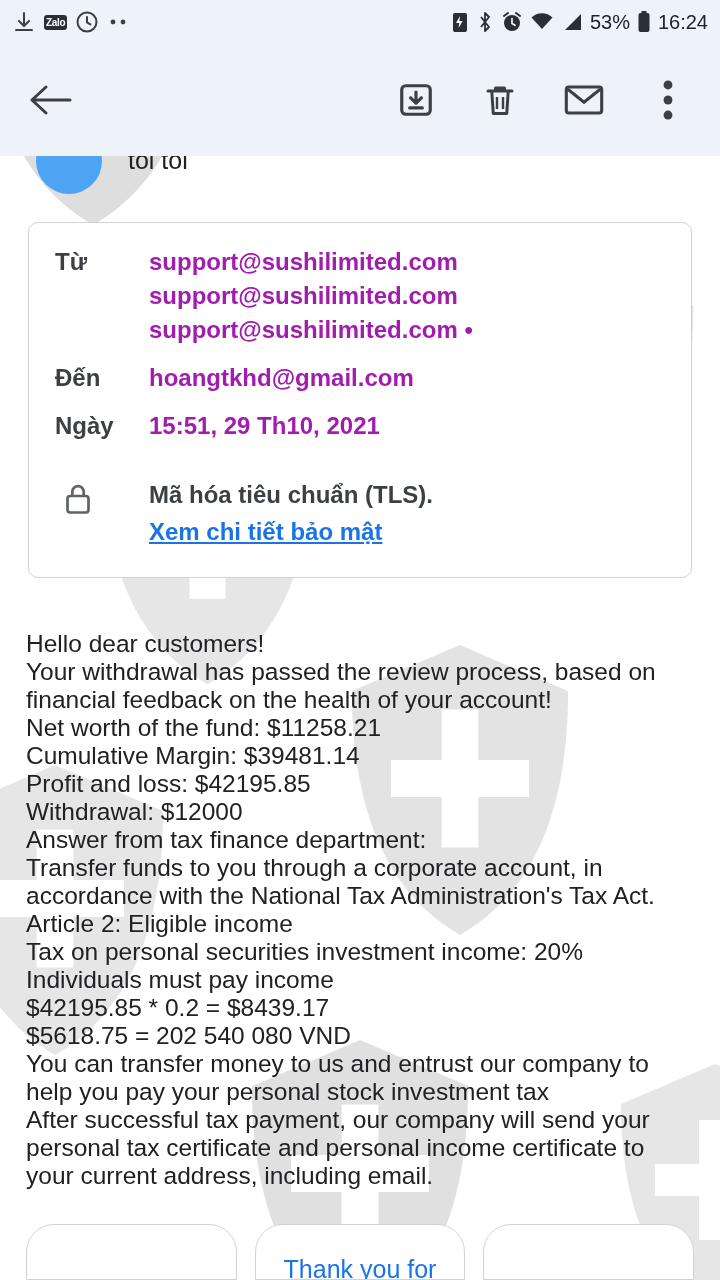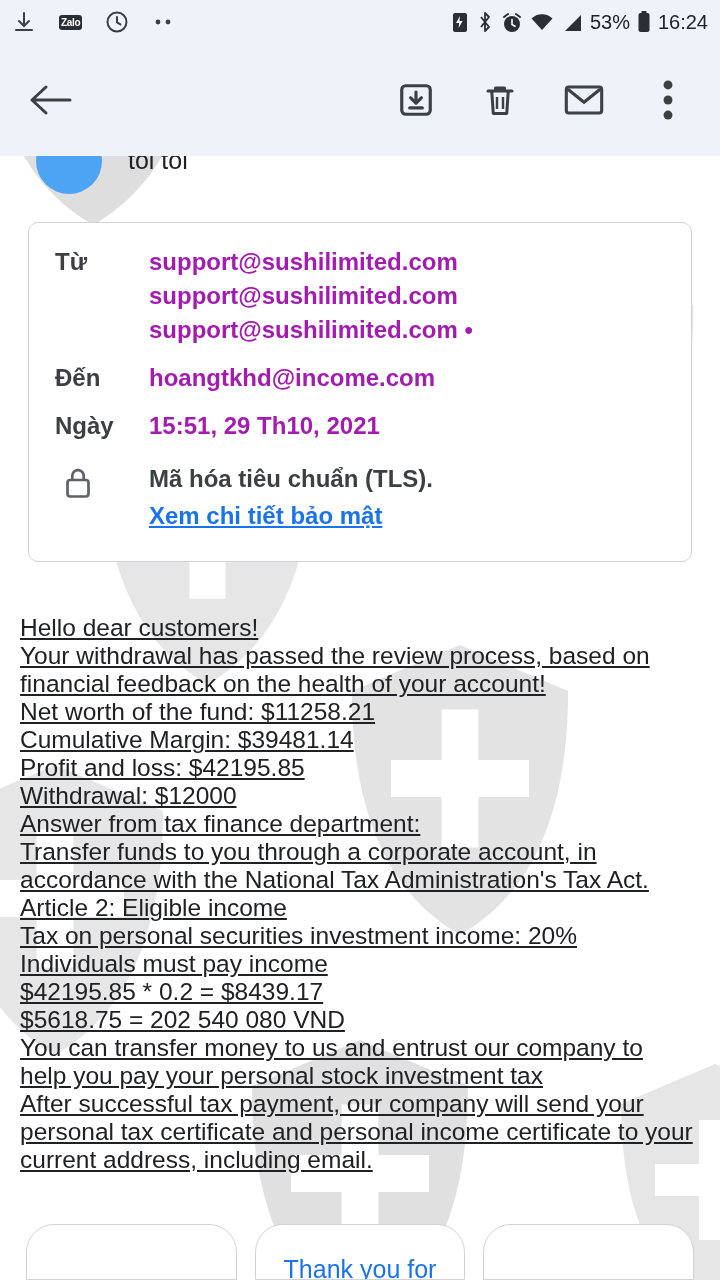--- a/index.html
+++ b/index.html
@@ -18,22 +18,22 @@
   
   .statusbar {
     position: relative;
     height: 44px;
     background: #eef2f9;
     display: flex;
     align-items: center;
     padding: 0 12px;
     z-index: 5;
   }
-  .sb-left { display: flex; align-items: center; gap: 23px; }
-  .sb-right { margin-left: auto; display: flex; align-items: flex-end; gap: 7px; }
+  .sb-left { display: flex; align-items: center; gap: 8px; }
+  .sb-right { margin-left: auto; display: flex; align-items: center; gap: 7px; }
   .sb-icon { display:flex; align-items:center; justify-content:center; }
   .sb-text { font-size: 20px; color: #20232a; font-family: "Liberation Sans", sans-serif; }
   .zalo-badge {
     background:#2a2e35; color:#fff; font-size:10px; line-height:13px;
     border-radius:3px; padding:1px 2px; font-weight:bold; letter-spacing:-0.3px;
   }
 
   
   .appbar {
     position: relative;
@@ -76,32 +76,31 @@
   .row { display: flex; margin-bottom: 14px; }
   .row:last-child { margin-bottom: 0; }
   .lbl {
     width: 94px; flex: none;
     font-size: 24px; color: #3c4043; line-height: 34px;
   }
   .val {
     font-size: 24px; color: #a21caf; line-height: 34px;
     word-break: break-word;
   }
-  .row-sec { display:flex; align-items:flex-start; margin-top: 18px; }
+  .row-sec { display:flex; align-items:flex-start; margin-top: 34px; }
   .lockwrap { width: 94px; flex:none; display:flex; justify-content:flex-start; padding-left: 8px; padding-top: 4px;}
   .sec-text { font-size: 24px; color: #3c4043; line-height: 36px; }
   .sec-link { font-size: 24px; color: #1a73e8; line-height: 38px; display:block; }
 
   
   .msg {
-    margin: 52px 26px 0 20px;
+    margin: 52px 26px 0 26px;
     font-size: 24.5px;
     line-height: 28px;
     color: #202124;
-    text-decoration: underline;
   }
   .msg p { margin: 0; }
 
   
   .replies {
     position: absolute;
     left: 0; right: 0; bottom: 0;
     height: 56px;
     display: flex;
     gap: 18px;
@@ -277,21 +276,21 @@
       <div class="peek-name">toi toi</div>
     </div>
 
     <div class="card">
       <div class="row">
         <div class="lbl">Từ</div>
         <div class="val">support@sushilimited.com support@sushilimited.com support@sushilimited.com •</div>
       </div>
       <div class="row">
         <div class="lbl">Đến</div>
-        <div class="val">hoangtkhd@income.com</div>
+        <div class="val">hoangtkhd@gmail.com</div>
       </div>
       <div class="row">
         <div class="lbl">Ngày</div>
         <div class="val">15:51, 29 Th10, 2021</div>
       </div>
       <div class="row-sec">
         <div class="lockwrap">
           <svg width="30" height="36" viewBox="0 0 20 24">
             <rect x="3" y="10" width="14" height="11" rx="1.8" fill="none" stroke="#5f6368" stroke-width="1.8"></rect>
             <path d="M6.2 10 V7.2 a3.8 3.8 0 0 1 7.6 0 V10" fill="none" stroke="#5f6368" stroke-width="1.8"></path>

